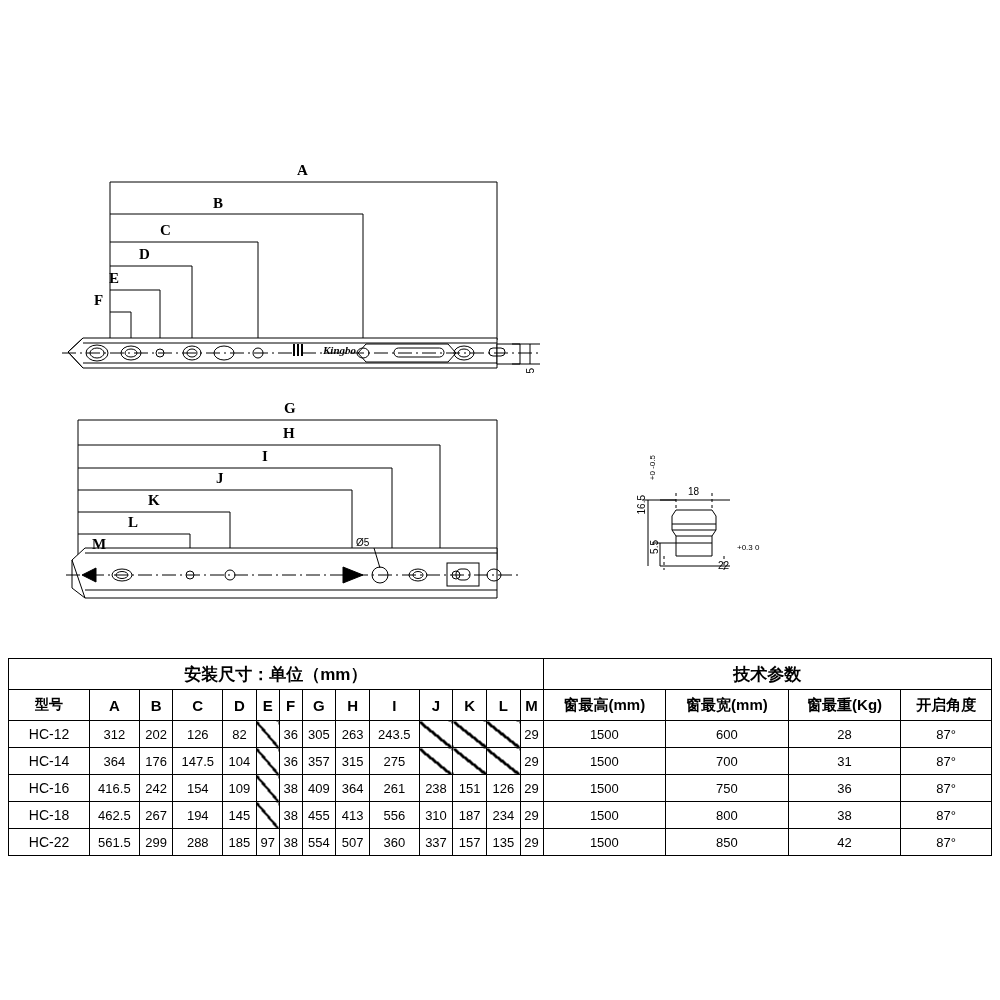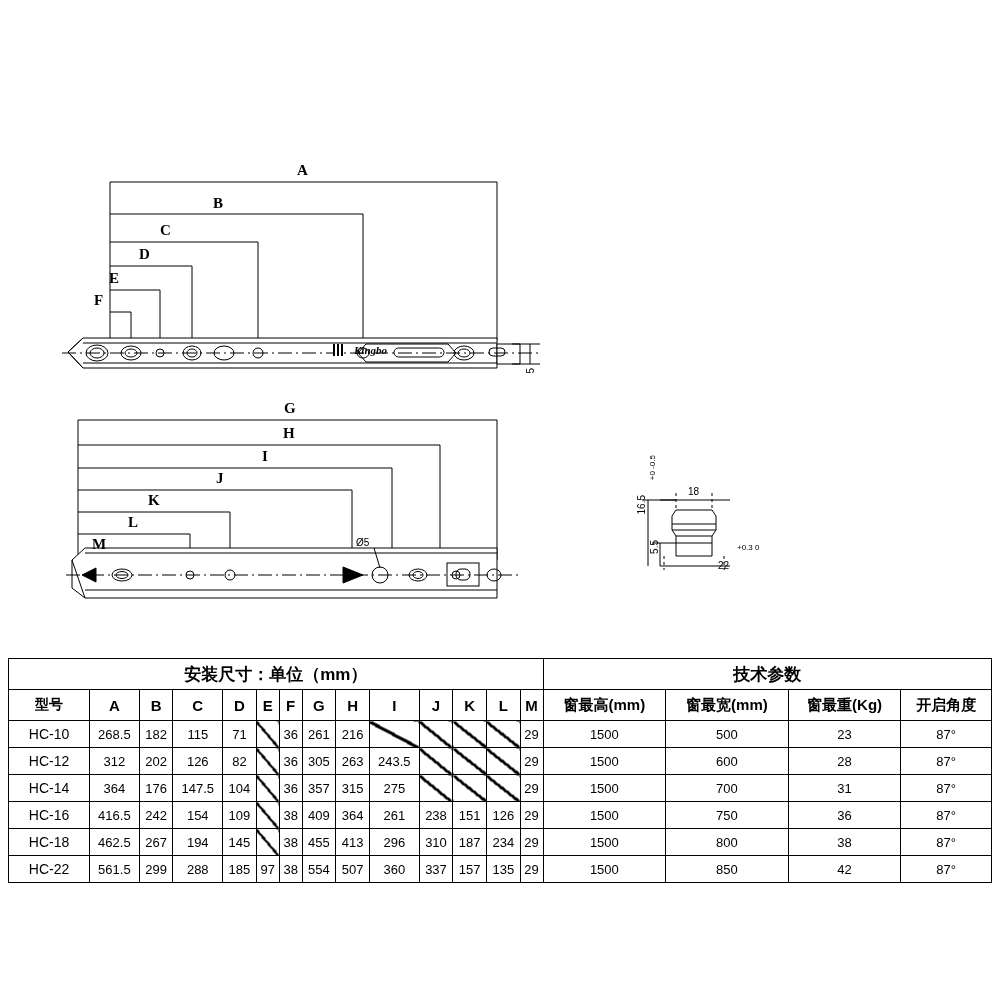--- a/index.html
+++ b/index.html
@@ -198,21 +198,21 @@
     <div class="dim-label" style="left:283px;top:426px;">H</div>
     <div class="dim-label" style="left:262px;top:449px;">I</div>
     <div class="dim-label" style="left:216px;top:471px;">J</div>
     <div class="dim-label" style="left:148px;top:493px;">K</div>
     <div class="dim-label" style="left:128px;top:515px;">L</div>
     <div class="dim-label" style="left:92px;top:537px;">M</div>
 
     <div class="small-label" style="left:356px;top:538px;">Ø5</div>
     <div class="vlabel" style="left:526px;top:368px;">5</div>
 
-    <div style="position:absolute;left:293px;top:344px;display:flex;align-items:center;gap:11px;margin-left:40px;">
+    <div style="position:absolute;left:293px;top:344px;display:flex;align-items:center;gap:20px;">
       <span style="display:inline-block;width:10px;height:12px;background:
             repeating-linear-gradient(to right,#000 0 2px,#fff 2px 4px);"></span>
       <span style="font-family:'Liberation Serif',serif;font-size:11px;font-weight:bold;font-style:italic;">Kingbo</span>
     </div>
 
     <div class="small-label" style="left:688px;top:487px;">18</div>
     <div class="vlabel" style="left:637px;top:495px;">16.5</div>
     <div class="vlabel" style="left:649px;top:455px;font-size:8px;">+0 -0.5</div>
     <div class="vlabel" style="left:650px;top:540px;">5.5</div>
     <div class="small-label" style="left:718px;top:561px;">22</div>
@@ -242,40 +242,20 @@
           <th class="hdr-col">L</th>
           <th class="hdr-col">M</th>
           <th class="hdr-col">窗最高(mm)</th>
           <th class="hdr-col">窗最宽(mm)</th>
           <th class="hdr-col">窗最重(Kg)</th>
           <th class="hdr-col">开启角度</th>
         </tr>
       </thead>
       <tbody>
           <tr>
-            <td class="model-col">HC-10</td>
-            <td>268.5</td>
-            <td>182</td>
-            <td>115</td>
-            <td>71</td>
-            <td class="dash"></td>
-            <td>36</td>
-            <td>261</td>
-            <td>216</td>
-            <td class="dash"></td>
-            <td class="dash"></td>
-            <td class="dash"></td>
-            <td class="dash"></td>
-            <td>29</td>
-            <td>1500</td>
-            <td>500</td>
-            <td>23</td>
-            <td>87°</td>
-          </tr>
-          <tr>
             <td class="model-col">HC-12</td>
             <td>312</td>
             <td>202</td>
             <td>126</td>
             <td>82</td>
             <td class="dash"></td>
             <td>36</td>
             <td>305</td>
             <td>263</td>
             <td>243.5</td>
@@ -331,21 +311,21 @@
           <tr>
             <td class="model-col">HC-18</td>
             <td>462.5</td>
             <td>267</td>
             <td>194</td>
             <td>145</td>
             <td class="dash"></td>
             <td>38</td>
             <td>455</td>
             <td>413</td>
-            <td>296</td>
+            <td>556</td>
             <td>310</td>
             <td>187</td>
             <td>234</td>
             <td>29</td>
             <td>1500</td>
             <td>800</td>
             <td>38</td>
             <td>87°</td>
           </tr>
           <tr>

